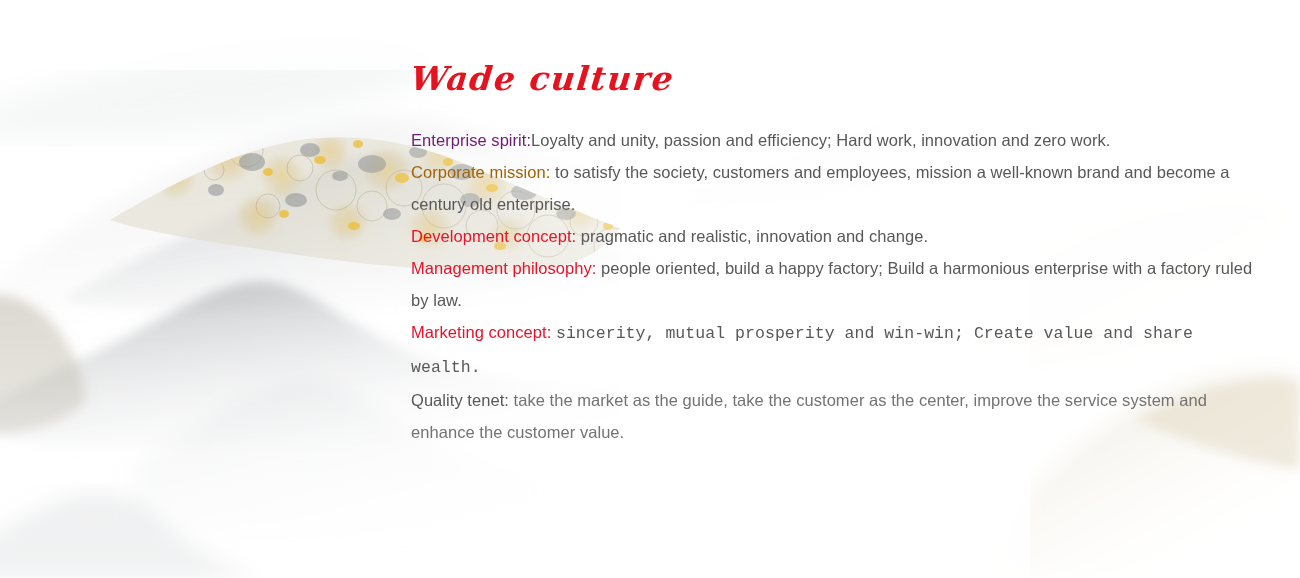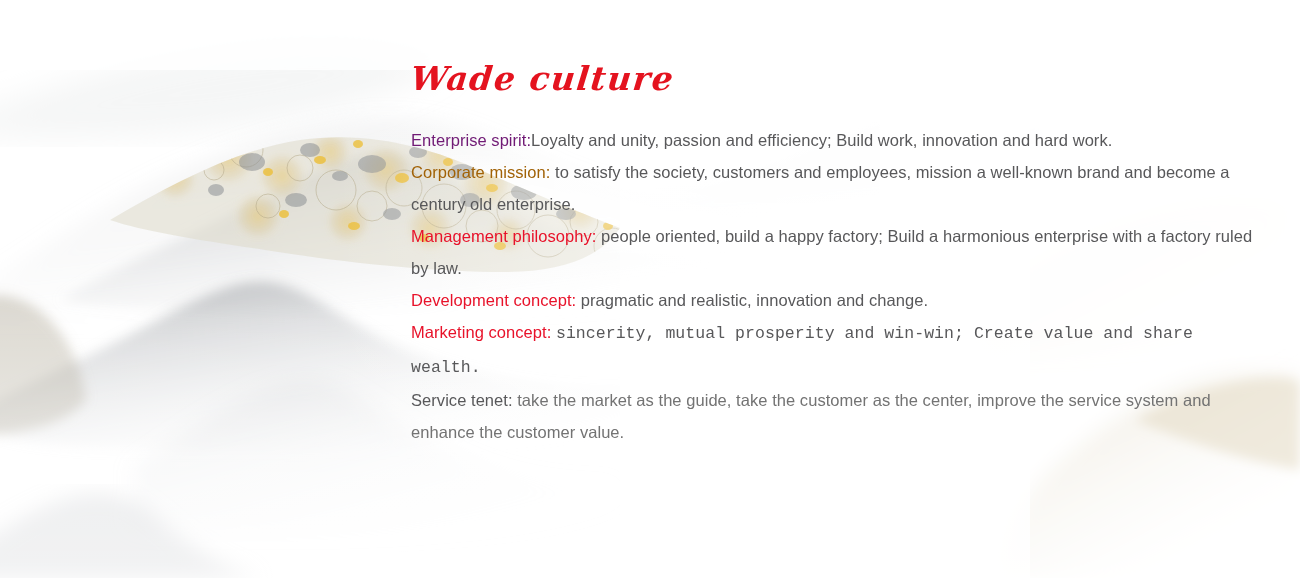--- a/index.html
+++ b/index.html
@@ -290,33 +290,33 @@
       <rect x="880" y="0" width="420" height="330" fill="#ffffff" opacity="0.72"></rect>
     </svg>
   </div>
 
   <div class="content">
 
     <div class="title">Wade culture</div>
 
     <div class="body-block">
       <p class="para">
-        <span class="lbl" style="color: #701a75;">Enterprise spirit:</span><span class="txt" style="color: rgb(88, 88, 90);">Loyalty and unity, passion and efficiency; Build work, innovation and hard work.</span>
+        <span class="lbl" style="color: #701a75;">Enterprise spirit:</span><span class="txt" style="color: rgb(88, 88, 90);">Loyalty and unity, passion and efficiency; Hard work, innovation and zero work.</span>
       </p>
       <p class="para">
         <span class="lbl" style="color: #a16207;">Corporate mission: </span><span class="txt" style="color: rgb(88, 88, 90);">to satisfy the society, customers and employees, mission a well-known brand and become a century old enterprise.</span>
       </p>
       <p class="para">
+        <span class="lbl" style="color: rgb(232, 18, 42);">Development concept: </span><span class="txt" style="color: rgb(88, 88, 90);">pragmatic and realistic, innovation and change.</span>
+      </p>
+      <p class="para">
         <span class="lbl" style="color: rgb(232, 18, 42);">Management philosophy: </span><span class="txt" style="color: rgb(88, 88, 90);">people oriented, build a happy factory; Build a harmonious enterprise with a factory ruled by law.</span>
       </p>
       <p class="para">
-        <span class="lbl" style="color: rgb(232, 18, 42);">Development concept: </span><span class="txt" style="color: rgb(88, 88, 90);">pragmatic and realistic, innovation and change.</span>
-      </p>
-      <p class="para">
         <span class="lbl" style="color: rgb(232, 18, 42);">Marketing concept: </span><span class="txt" style="color: rgb(88, 88, 90); font-family: Liberation Mono, monospace;">sincerity, mutual prosperity and win-win; Create value and share wealth.</span>
       </p>
       <p class="para">
-        <span class="lbl" style="color: rgb(88, 88, 90);">Service tenet: </span><span class="txt" style="color: #737373;">take the market as the guide, take the customer as the center, improve the service system and enhance the customer value.</span>
+        <span class="lbl" style="color: rgb(88, 88, 90);">Quality tenet: </span><span class="txt" style="color: #737373;">take the market as the guide, take the customer as the center, improve the service system and enhance the customer value.</span>
       </p>
     </div>
 
   </div>
 </div>
 
 </body></html>

